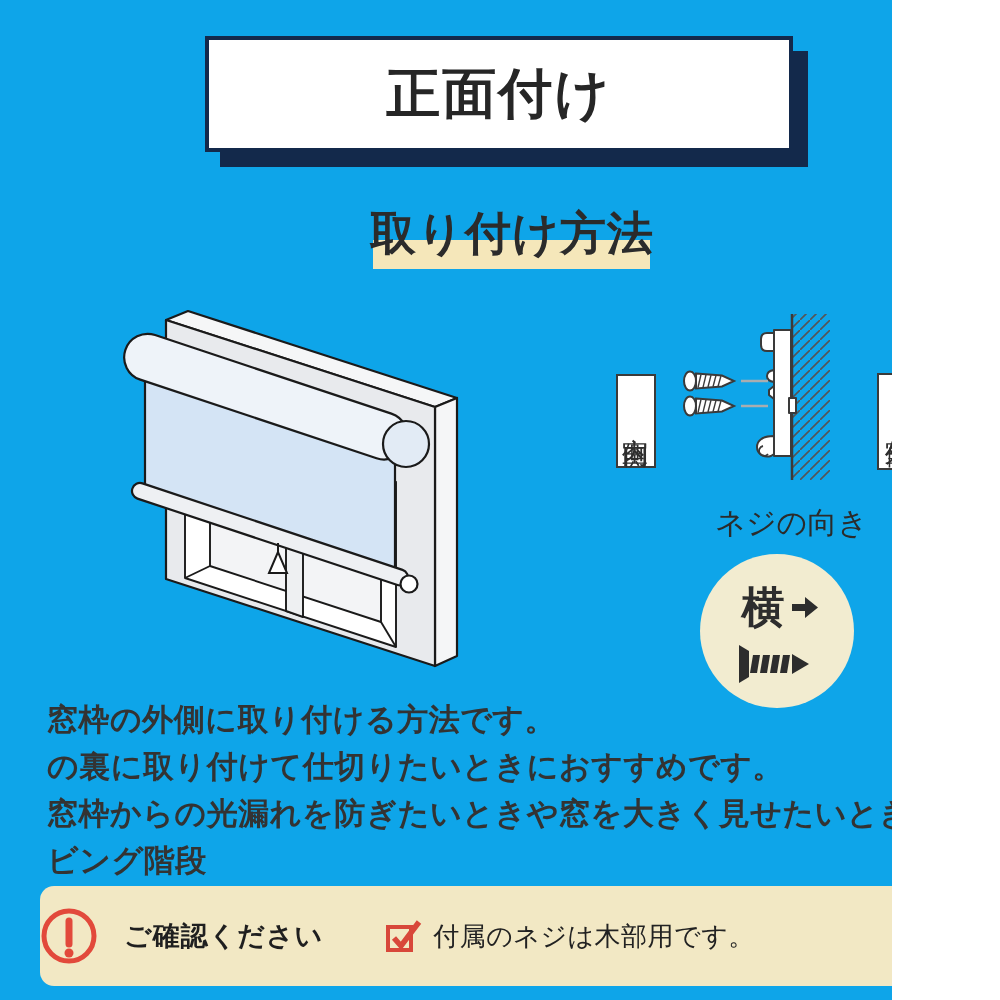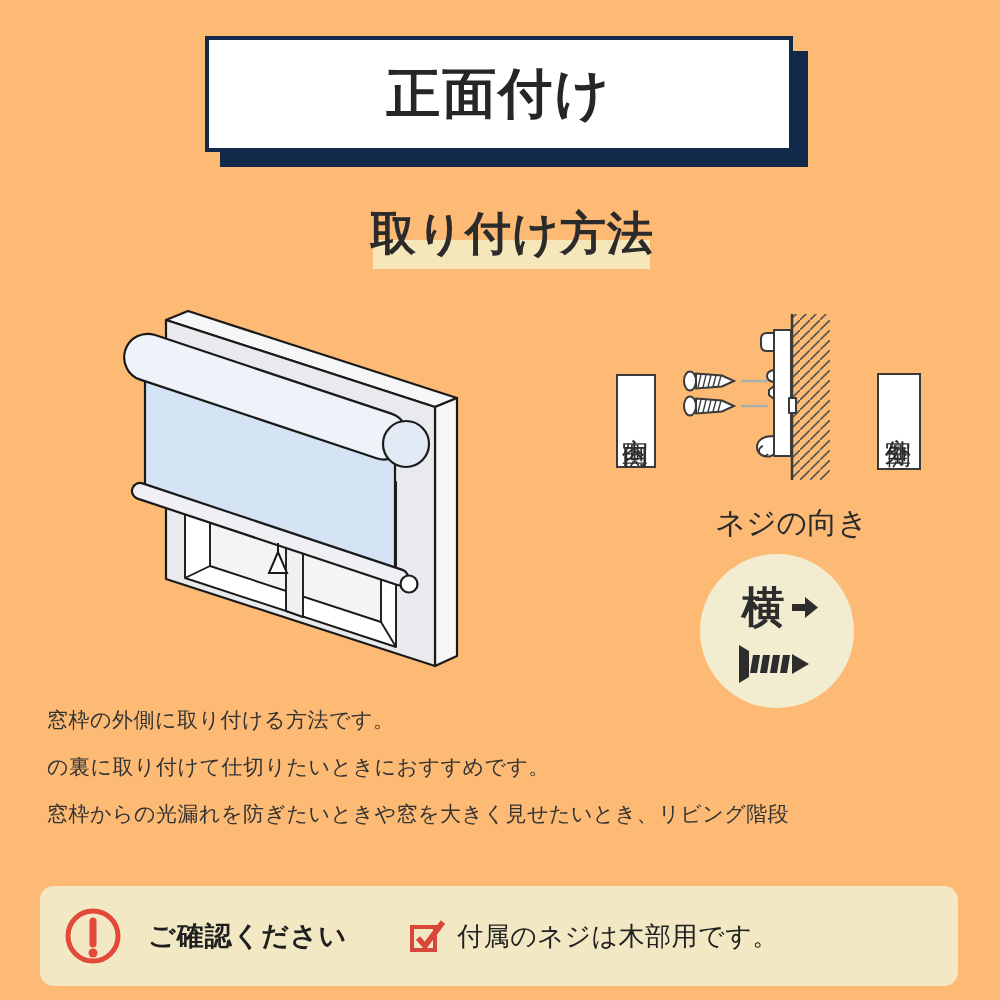--- a/index.html
+++ b/index.html
@@ -1,17 +1,17 @@
 <!DOCTYPE html>
 <html><head>
 <meta charset="utf-8">
 <style>
   * { margin:0; padding:0; box-sizing:border-box; }
   body { font-family:"Liberation Sans","DejaVu Sans",sans-serif; background:#fff; }
-  .canvas { position:relative; width:1000px; height:1000px; background:#fdba74; overflow:hidden; }
+  .canvas { position:relative; width:892px; height:1000px; background:#0ea5e9; overflow:hidden; }
 
   
   .title-box {
     position:absolute; left:205px; top:36px; width:588px; height:116px;
     background:#ffffff; border:4px solid #13294b;
     box-shadow:15px 15px 0 0 #13294b;
     display:flex; align-items:center; justify-content:center;
   }
   .title-box h1 { font-size:54px; font-weight:700; color:#262626; letter-spacing:2px; }
 
@@ -39,27 +39,27 @@
   .screw-circle {
     position:absolute; left:700px; top:554px; width:154px; height:154px;
     background:#f2ecd0; border-radius:50%;
     display:flex; flex-direction:column; align-items:center; justify-content:center; gap:7px;
   }
   .yoko-row { display:flex; align-items:center; gap:7px; margin-left:6px; }
   .yoko-row .yoko { font-size:43px; font-weight:700; color:#2d2d2d; }
 
   
   .description { position:absolute; left:47px; top:696px; width:930px;
-    font-size:21px; line-height:47px; color:#333; font-weight:400; letter-spacing:0.5px; }
+    font-size:31px; line-height:47px; color:#333; font-weight:700; letter-spacing:0.5px; }
 
   
   .notice-banner {
     position:absolute; left:40px; top:886px; width:918px; height:100px;
     background:#f2e8c4; border-radius:14px;
-    display:flex; align-items:center; padding-left:24px;
+    display:flex; align-items:center; 
   }
   .notice-heading { font-size:27px; font-weight:700; color:#1f1f1f; margin-left:26px; letter-spacing:1px; }
   .checkbox-wrap { margin-left:62px; display:flex; align-items:flex-start; }
   .notice-item { font-size:26px; color:#222; font-weight:500; margin-left:10px; letter-spacing:0.5px; }
 </style>
 </head>
 <body>
 
 <div class="canvas">
 

